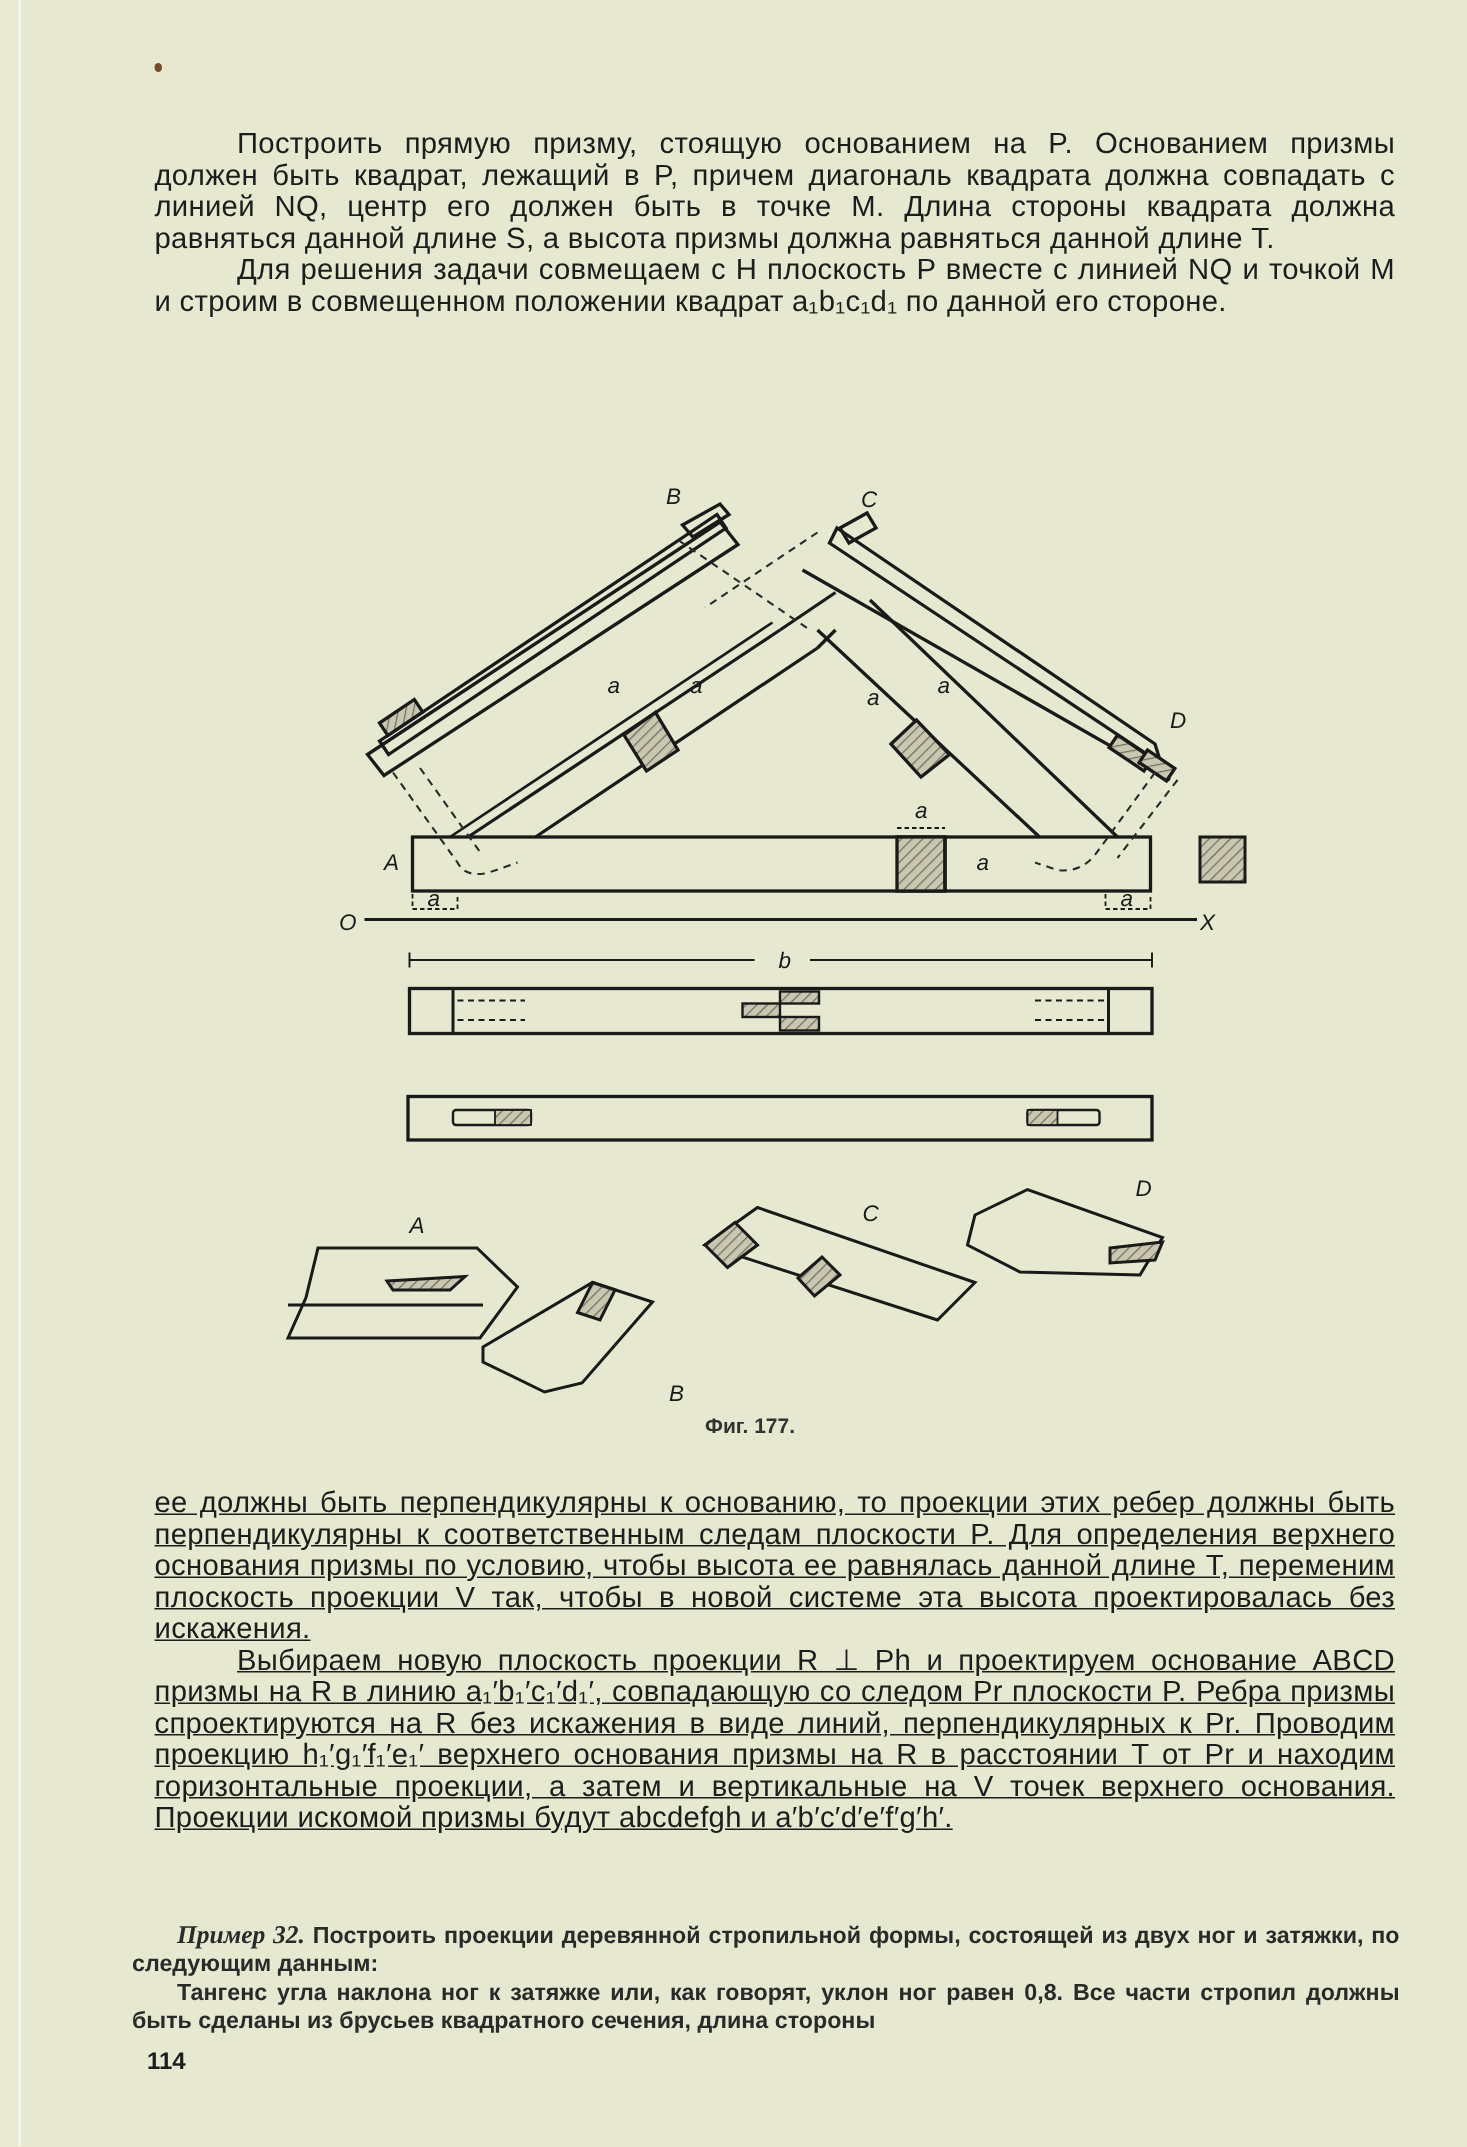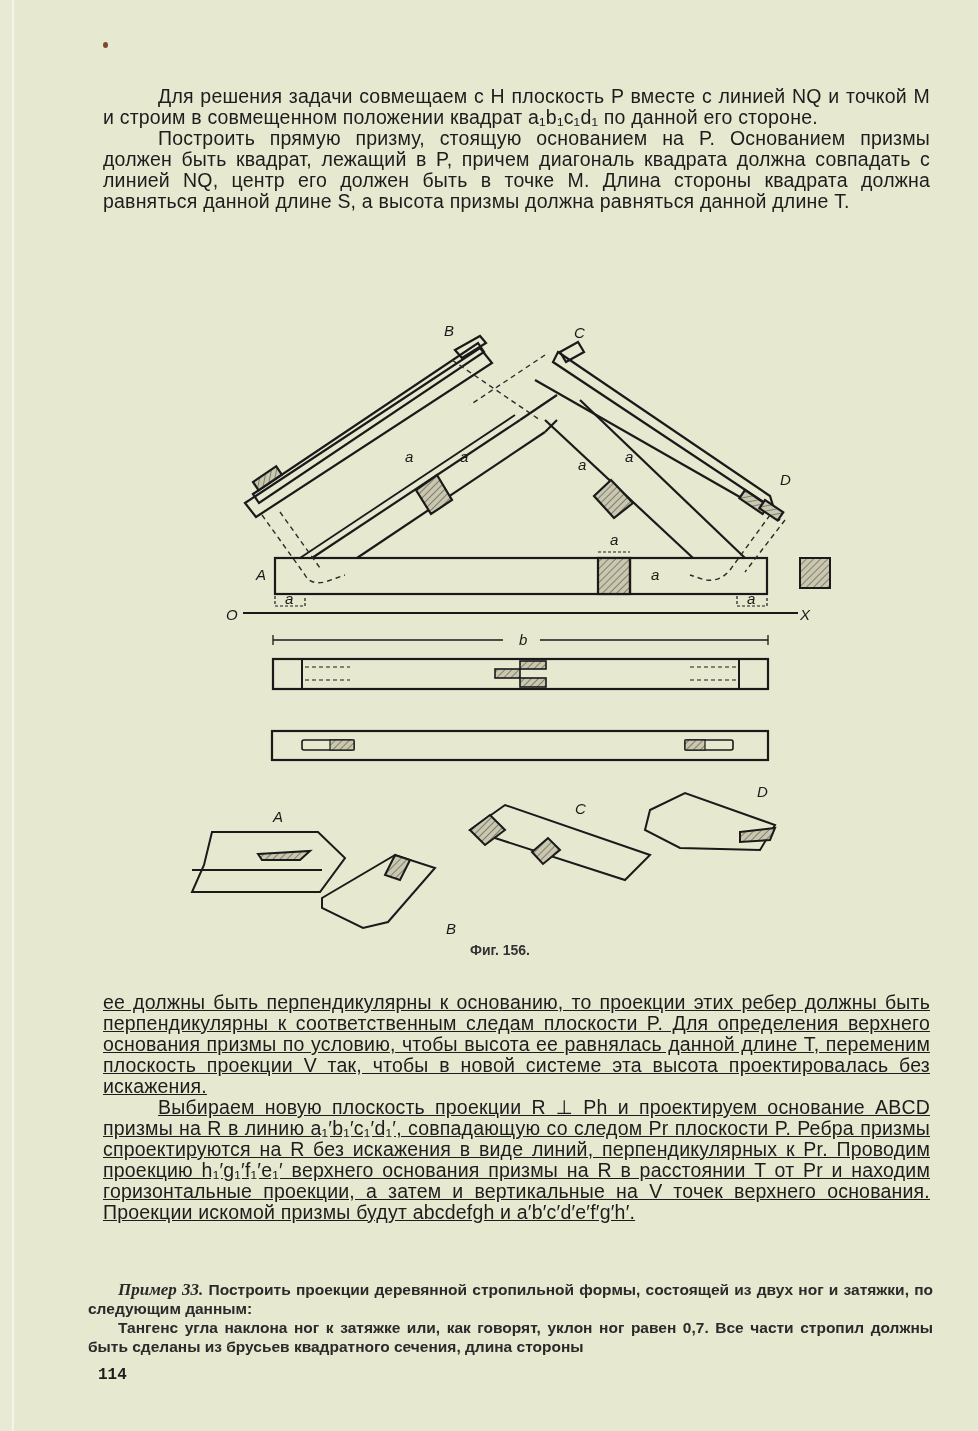--- a/index.html
+++ b/index.html
@@ -31,35 +31,35 @@
   }
   .small-block .para { text-indent: 30px; }
   .ex-title { font-style: italic; font-weight: bold; font-family: "Liberation Serif", serif; font-size: 17px; }
   .figure { position: absolute; left: 0; top: 0; }
   .caption {
     position: absolute; left: 470px; top: 942px;
     font-size: 14px; font-family: "Liberation Sans", sans-serif; font-weight: bold; color: #333;
   }
   .page-number {
     position: absolute; left: 98px; top: 1366px;
-    font-size: 16px; font-weight: bold; font-family: Liberation Mono, monospace;
+    font-size: 16px; font-weight: bold; font-family: Liberation Sans, sans-serif;
   }
   .fig-label { font-family: "Liberation Sans", sans-serif; font-style: italic; font-size: 15px; fill: #1a1a1a; }
   .speck { position: absolute; width: 5px; height: 6px; background: #7a4a2a; border-radius: 50%; }
 </style>
 </head>
 <body>
 
 <div class="page"></div>
 
 <div class="speck" style="left:103px;top:42px;"></div>
 
 <div class="text-block" style="top:86px;">
+  <p class="para">Построить прямую призму, стоящую основанием на P. Основанием призмы должен быть квадрат, лежащий в P, причем диагональ квадрата должна совпадать с линией NQ, центр его должен быть в точке M. Длина стороны квадрата должна равняться данной длине S, а высота призмы должна равняться данной длине T.</p>
   <p class="para">Для решения задачи совмещаем с H плоскость P вместе с линией NQ и точкой M и строим в совмещенном положении квадрат a₁b₁c₁d₁ по данной его стороне.</p>
-  <p class="para">Построить прямую призму, стоящую основанием на P. Основанием призмы должен быть квадрат, лежащий в P, причем диагональ квадрата должна совпадать с линией NQ, центр его должен быть в точке M. Длина стороны квадрата должна равняться данной длине S, а высота призмы должна равняться данной длине T.</p>
 </div>
 
 <svg class="figure" width="978" height="960" viewBox="0 0 978 960">
   <defs>
     <pattern id="hatch" width="5" height="5" patternUnits="userSpaceOnUse" patternTransform="rotate(45)">
       <rect width="5" height="5" fill="#c9c7b0"></rect>
       <line x1="0" y1="0" x2="0" y2="5" stroke="#6e6b5c" stroke-width="1.6"></line>
     </pattern>
   </defs>
   <g stroke="#1a1a1a" stroke-width="2.2" fill="none">
@@ -162,25 +162,25 @@
     <polygon points="532,852 548,838 560,850 543,864" fill="url(#hatch)"></polygon>
     <polygon points="650,810 685,793 775,825 760,850 680,848 645,830"></polygon>
     <polygon points="740,832 775,828 770,840 740,842" fill="url(#hatch)"></polygon>
   </g>
   <text class="fig-label" x="273" y="822">A</text>
   <text class="fig-label" x="446" y="934">B</text>
   <text class="fig-label" x="575" y="814">C</text>
   <text class="fig-label" x="757" y="797">D</text>
 </svg>
 
-<div class="caption">Фиг. 156.</div>
+<div class="caption">Фиг. 177.</div>
 
 <div class="text-block" style="top:992px;text-decoration:underline;">
   <p class="para noindent">ее должны быть перпендикулярны к основанию, то проекции этих ребер должны быть перпендикулярны к соответственным следам плоскости P. Для определения верхнего основания призмы по условию, чтобы высота ее равнялась данной длине T, переменим плоскость проекции V так, чтобы в новой системе эта высота проектировалась без искажения.</p>
   <p class="para">Выбираем новую плоскость проекции R ⊥ Ph и проектируем основание ABCD призмы на R в линию a₁′b₁′c₁′d₁′, совпадающую со следом Pr плоскости P. Ребра призмы спроектируются на R без искажения в виде линий, перпендикулярных к Pr. Проводим проекцию h₁′g₁′f₁′e₁′ верхнего основания призмы на R в расстоянии T от Pr и находим горизонтальные проекции, а затем и вертикальные на V точек верхнего основания. Проекции искомой призмы будут abcdefgh и a′b′c′d′e′f′g′h′.</p>
 </div>
 
 <div class="small-block" style="top:1280px;">
-  <p class="para"><span class="ex-title">Пример 33.</span> <span>Построить проекции деревянной стропильной формы, состоящей из двух ног и затяжки, по следующим данным:</span></p>
-  <p class="para">Тангенс угла наклона ног к затяжке или, как говорят, уклон ног равен 0,7. Все части стропил должны быть сделаны из брусьев квадратного сечения, длина стороны</p>
+  <p class="para"><span class="ex-title">Пример 32.</span> <span>Построить проекции деревянной стропильной формы, состоящей из двух ног и затяжки, по следующим данным:</span></p>
+  <p class="para">Тангенс угла наклона ног к затяжке или, как говорят, уклон ног равен 0,8. Все части стропил должны быть сделаны из брусьев квадратного сечения, длина стороны</p>
 </div>
 
 <div class="page-number">114</div>
 
 </body></html>

